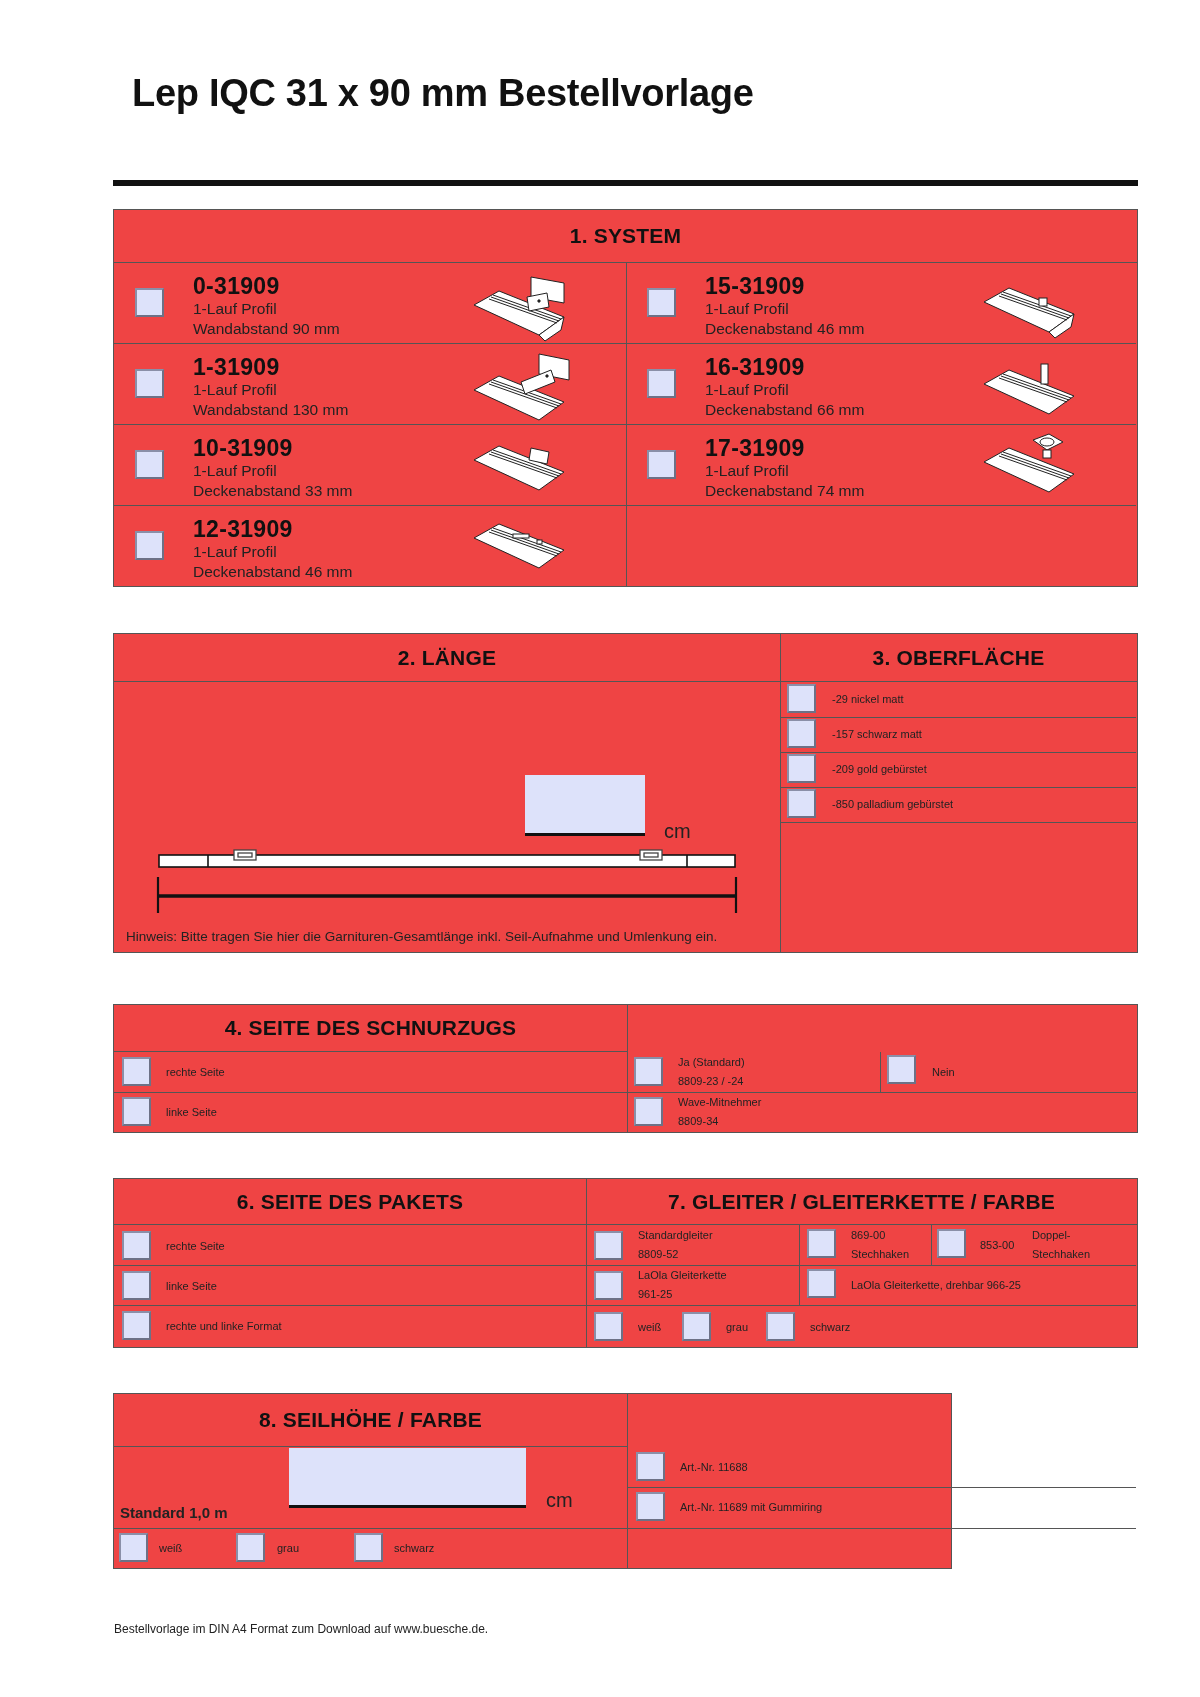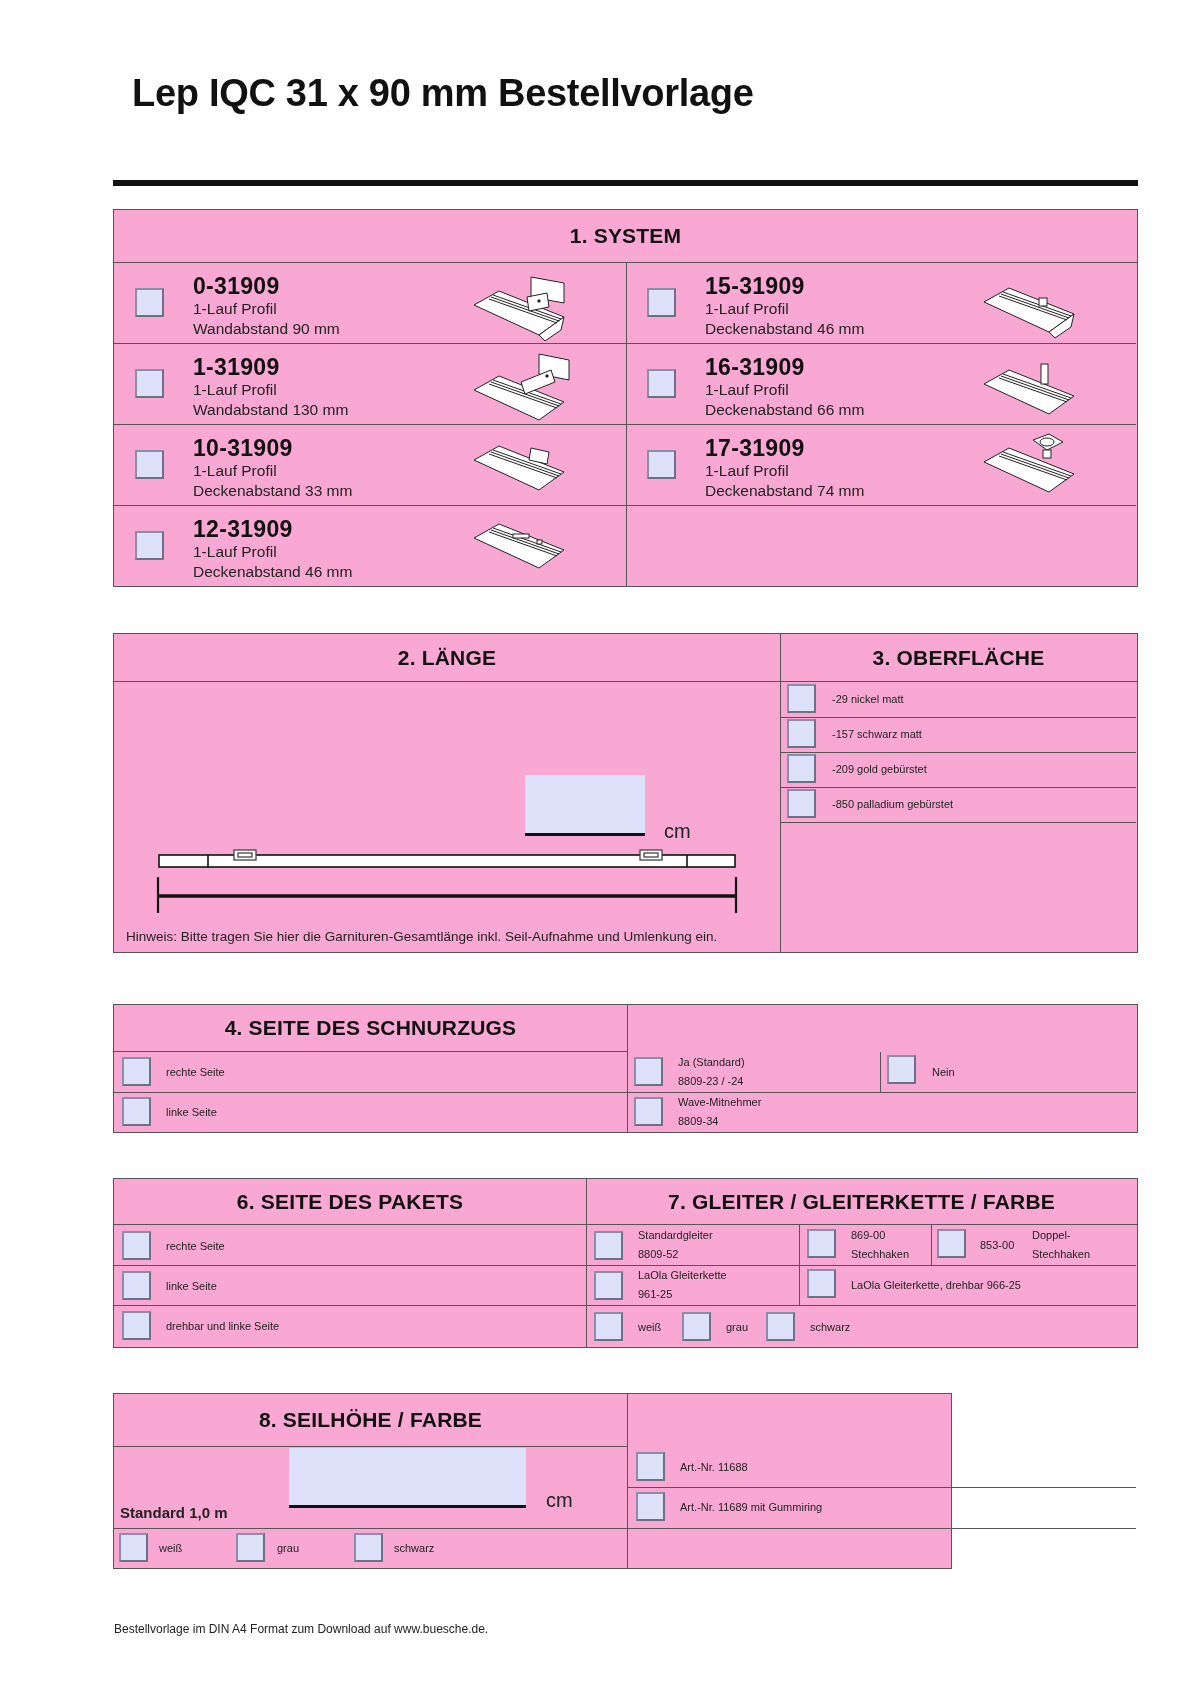--- a/index.html
+++ b/index.html
@@ -2,21 +2,21 @@
 <html><head>
 <meta charset="utf-8">
 <style>
   * { box-sizing: border-box; margin: 0; padding: 0; }
   html, body { width: 1200px; height: 1697px; background: #ffffff; }
   body { position: relative; font-family: "Liberation Sans", "DejaVu Sans", sans-serif; color: #111; overflow: hidden; }
 
   .title { position: absolute; left: 132px; top: 72px; font-size: 38px; font-weight: bold; letter-spacing: -0.3px; color: #111; }
   .rule { position: absolute; left: 113px; top: 180px; width: 1025px; height: 6px; background: #111; }
 
-  .box { position: absolute; border: 1.5px solid #555; background: #f9a8d4; }
+  .box { position: absolute; border: 1.5px solid #555; background: #ef4444; }
   .hdr { position: absolute; left: 0; right: 0; display: flex; align-items: center; justify-content: center; font-weight: bold; font-size: 21px; border-bottom: 1.5px solid #555; color: #111; letter-spacing: 0.2px; }
   .vline { position: absolute; width: 0; border-left: 1.5px solid #555; }
   .hline { position: absolute; height: 0; border-top: 1.5px solid #555; }
 
   .cb { position: absolute; width: 29px; height: 29px; background: #dde2fa; border: 2px solid #8a8fa8; border-right-color: #6d7186; border-bottom-color: #6d7186; cursor: pointer; }
   .lbl { position: absolute; font-size: 11px; color: #222; line-height: 19px; white-space: nowrap; }
   .code { position: absolute; font-size: 23px; font-weight: bold; color: #111; letter-spacing: 0.3px; }
   .sub { position: absolute; font-size: 15.5px; color: #222; line-height: 20px; }
 
   .field { position: absolute; background: #dde2fa; border-bottom: 3px solid #111; cursor: text; }
@@ -258,21 +258,21 @@
   <div>
     <div class="cb" style="left:8px; top:52px;"></div>
     <div class="lbl" style="left:52px; top:58px;">rechte Seite</div>
   </div>
   <div>
     <div class="cb" style="left:8px; top:92px;"></div>
     <div class="lbl" style="left:52px; top:98px;">linke Seite</div>
   </div>
   <div>
     <div class="cb" style="left:8px; top:132px;"></div>
-    <div class="lbl" style="left:52px; top:138px;">drehbar und linke Seite</div>
+    <div class="lbl" style="left:52px; top:138px;">rechte und linke Format</div>
   </div>
 
   <div>
     <div class="cb" style="left:480px; top:52px;"></div>
     <div class="lbl" style="left:524px; top:47px;">Standardgleiter</div>
     <div class="lbl" style="left:524px; top:66px;">8809-52</div>
   </div>
   <div>
     <div class="cb" style="left:693px; top:50px;"></div>
     <div class="lbl" style="left:737px; top:47px;">869-00</div>

